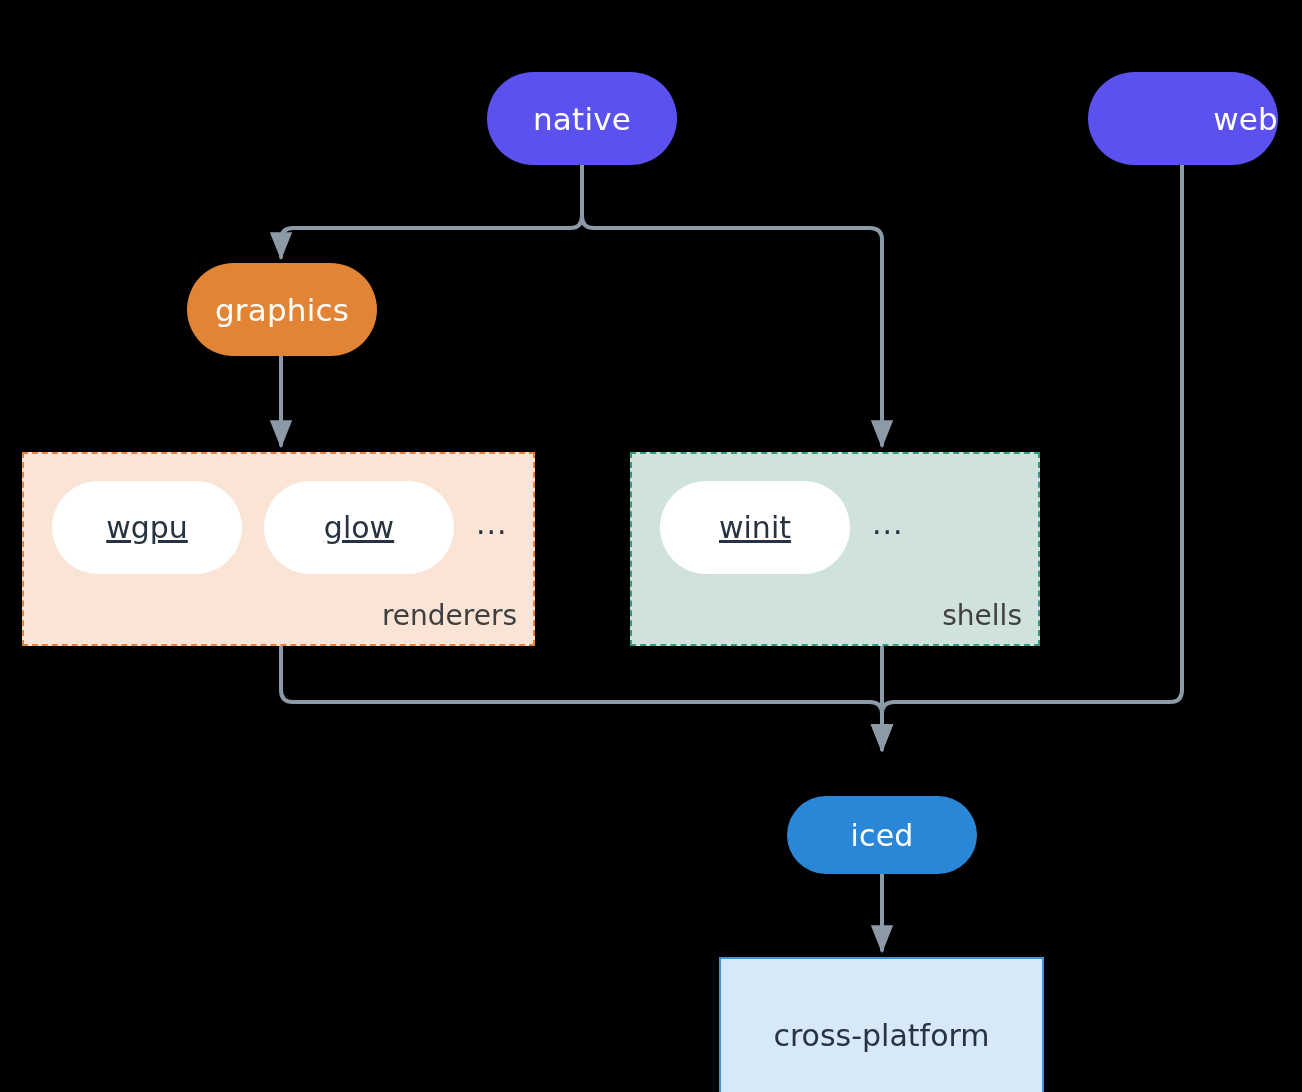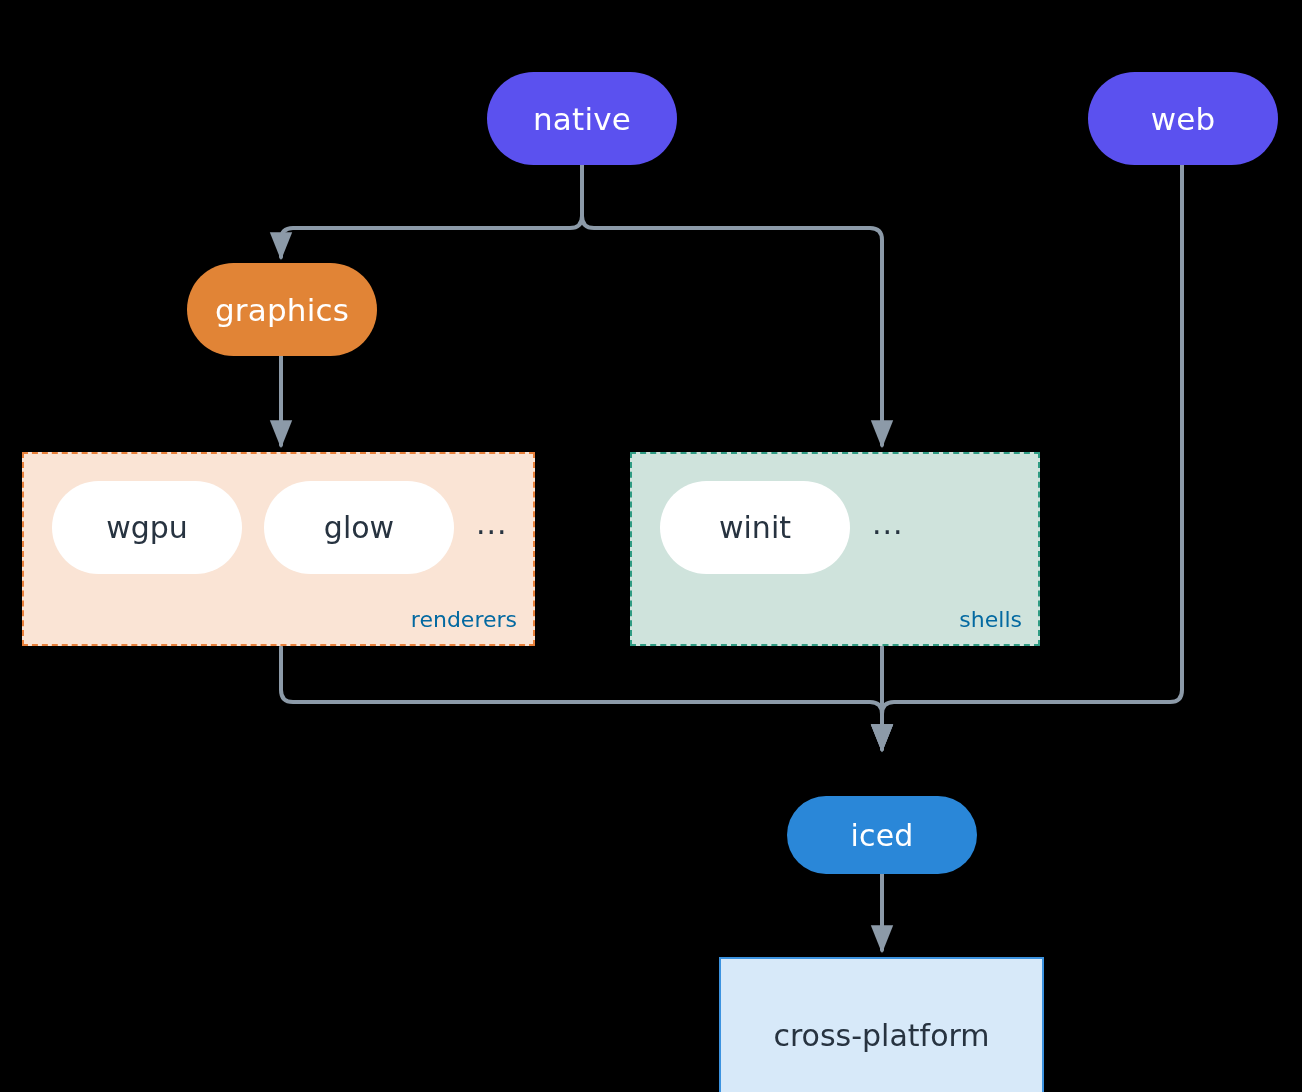--- a/index.html
+++ b/index.html
@@ -44,20 +44,21 @@
     width: 190px;
     height: 93px;
     background: #5B51EF;
   }
   .node-web {
     left: 1088px;
     top: 26px;
     width: 190px;
     height: 93px;
     background: #5B51EF;
+    justify-content: flex-end;
   }
   .node-graphics {
     left: 187px;
     top: 217px;
     width: 190px;
     height: 93px;
     background: #E18436;
   }
   .node-iced {
     left: 787px;
@@ -103,34 +104,35 @@
     background: #ffffff;
     border-radius: 999px;
     display: flex;
     align-items: center;
     justify-content: center;
     color: #273340;
     font-size: 30px;
     margin-right: 22px;
     box-sizing: border-box;
     padding: 0 18px;
+    text-decoration: underline;
   }
   .chip-ellipsis {
     color: #273340;
     font-size: 30px;
     letter-spacing: 1px;
     line-height: 1;
     padding-bottom: 8px;
   }
   .group-label {
     position: absolute;
     right: 16px;
     bottom: 12px;
-    color: #0369a1;
-    font-size: 22px;
+    color: #404040;
+    font-size: 28px;
   }
   .node-app {
     position: absolute;
     left: 719px;
     top: 911px;
     width: 325px;
     height: 159px;
     background: #D7E9F9;
     border: 2px solid #3C93E0;
     box-sizing: border-box;

